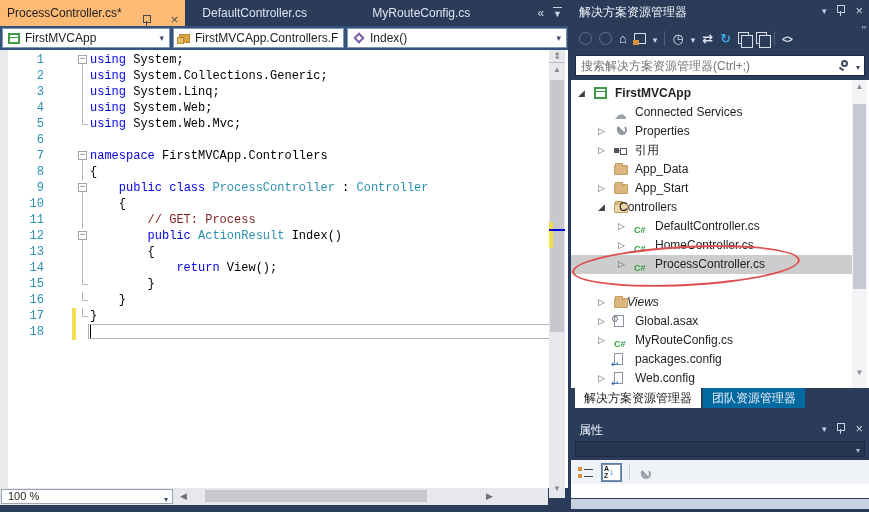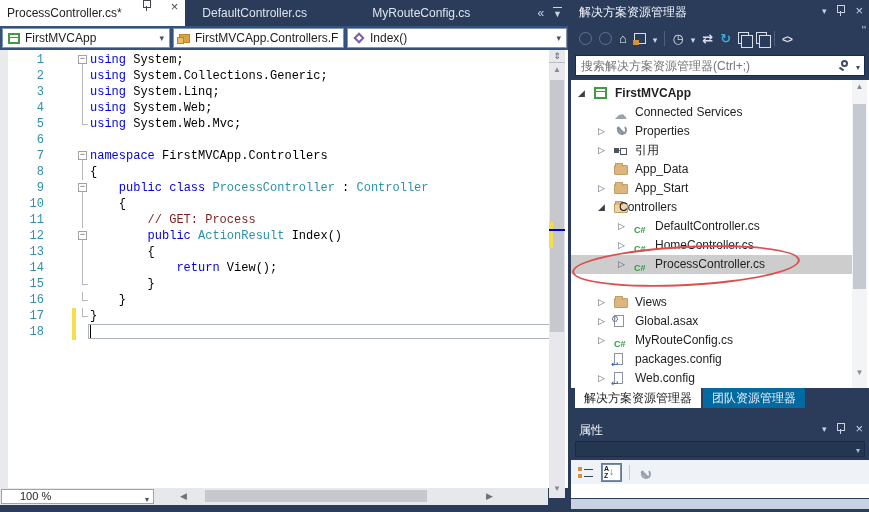--- a/index.html
+++ b/index.html
@@ -3,21 +3,21 @@
 <meta charset="utf-8">
 <style>
 *{box-sizing:border-box;margin:0;padding:0}
 body{background:#1a2438}
 #app{position:relative;width:869px;height:512px;background:#2B3C5A;overflow:hidden;
   font-family:"Liberation Sans","DejaVu Sans",sans-serif;-webkit-font-smoothing:antialiased}
 
 #editor{position:absolute;left:0;top:0;width:568px;height:512px}
 #tabs{position:absolute;left:0;top:0;width:100%;height:26px;display:flex}
 .tab{height:26px;line-height:26px;font-size:12px;color:#DCE4F0;white-space:nowrap;overflow:hidden;cursor:default}
-.tab.active{background:#ffffff;color:#1E1E1E;display:flex;align-items:flex-start;padding:0 7px;gap:20px}
+.tab.active{background:#fdba74;color:#1E1E1E;display:flex;align-items:flex-end;padding:0 7px;gap:20px}
 .tab.t2{width:181px;padding-left:17px}
 .tab.t3{width:146px;padding-left:6px}
 .tab-close{font-size:13px;line-height:1;color:#44484e}
 #tabctl{position:absolute;right:6px;top:0;height:26px;display:flex;gap:9px;align-items:center;color:#C9D2E0;font-size:12px}
 #tabctl .filelist{border-top:1px solid #C9D2E0;padding-top:1px;font-size:9px}
 
 .pin-icon{position:relative;width:9px;height:11px;display:inline-block}
 .pin-icon::before{content:"";position:absolute;left:1px;top:0;width:6px;height:6px;border:1px solid #44484e}
 .pin-icon::after{content:"";position:absolute;left:4px;top:6px;width:1px;height:5px;background:#44484e}
 .pin-icon.lite::before{border-color:#C9D2E0}
@@ -55,22 +55,22 @@
 #vsb{position:absolute;left:549px;top:50px;width:16px;height:448px;background:#E8E8EC}
 #vsb .split{position:absolute;left:0;top:0;width:16px;height:13px;border-bottom:1px solid #B9BEC6;
   color:#5A5E66;font-size:9px;text-align:center;line-height:12px}
 #vsb .up{position:absolute;left:0;top:13px;width:16px;height:13px;color:#878B93;font-size:8px;text-align:center;line-height:13px}
 #vsb .thumb{position:absolute;left:1px;top:30px;width:14px;height:252px;background:#C6C8CE}
 #vsb .mark-y{position:absolute;left:0;top:172px;width:4px;height:26px;background:#F2DE4E}
 #vsb .mark-b{position:absolute;left:0;top:179px;width:16px;height:2px;background:#0000CC}
 #vsb .down{position:absolute;left:0;top:432px;width:16px;height:14px;color:#878B93;font-size:8px;text-align:center;line-height:13px}
 
 #hsb{position:absolute;left:0;top:488px;width:548px;height:17px;background:#E6E8EC}
-#zoombox{position:absolute;left:1px;top:1px;width:153px;height:15px;background:#fff;border:1px solid #98A3B3;
-  font-size:11px;color:#1E1E1E;line-height:13px;padding-left:18px}
+#zoombox{position:absolute;left:1px;top:1px;width:172px;height:15px;background:#fff;border:1px solid #98A3B3;
+  font-size:11px;color:#1E1E1E;line-height:13px;padding-left:6px}
 #zoombox .cv{position:absolute;right:4px;top:3px;font-size:8px;color:#46516a}
 #hsb .la{position:absolute;left:180px;top:1px;color:#6E7278;font-size:9px;line-height:15px}
 #hsb .ra{position:absolute;left:486px;top:1px;color:#6E7278;font-size:9px;line-height:15px}
 #hsb .hthumb{position:absolute;left:205px;top:2px;width:222px;height:12px;background:#C6C8CE}
 
 #rp{position:absolute;left:571px;top:0;width:298px;height:512px;background:#2B3C5A}
 .wtitle{position:absolute;left:0;width:298px;height:24px}
 .wtitle .tt{position:absolute;left:8px;top:4px;font-size:12px;color:#F0F4FA}
 .wicons{position:absolute;right:6px;top:4px;display:flex;gap:10px;align-items:center;color:#C9D2E0}
 .w-caret{font-size:9px}.w-close{font-size:13px;line-height:1}
@@ -397,21 +397,21 @@
           <span class="lbl" style="left: 84px;">HomeController.cs</span>
         </div>
         <div class="trow sel" style="top: 175px;">
           <span class="ar c" style="left: 47px;">▷</span>
           <span class="tic ic-csharp" style="left: 63px;"></span>
           <span class="lbl" style="left: 84px;">ProcessController.cs</span>
         </div>
         <div class="trow" style="top: 213px;">
           <span class="ar c" style="left: 27px;">▷</span>
           <span class="tic ic-folder" style="left: 43px;"></span>
-          <span class="lbl" style="left: 64px;">Views</span>
+          <span class="lbl" style="left: 56px; font-style: italic;">Views</span>
         </div>
         <div class="trow" style="top: 232px;">
           <span class="ar c" style="left: 27px;">▷</span>
           <span class="tic ic-gear-file" style="left: 43px;"></span>
           <span class="lbl" style="left: 64px;">Global.asax</span>
         </div>
         <div class="trow" style="top: 251px;">
           <span class="ar c" style="left: 27px;">▷</span>
           <span class="tic ic-csharp" style="left: 43px;"></span>
           <span class="lbl" style="left: 64px;">MyRouteConfig.cs</span>

